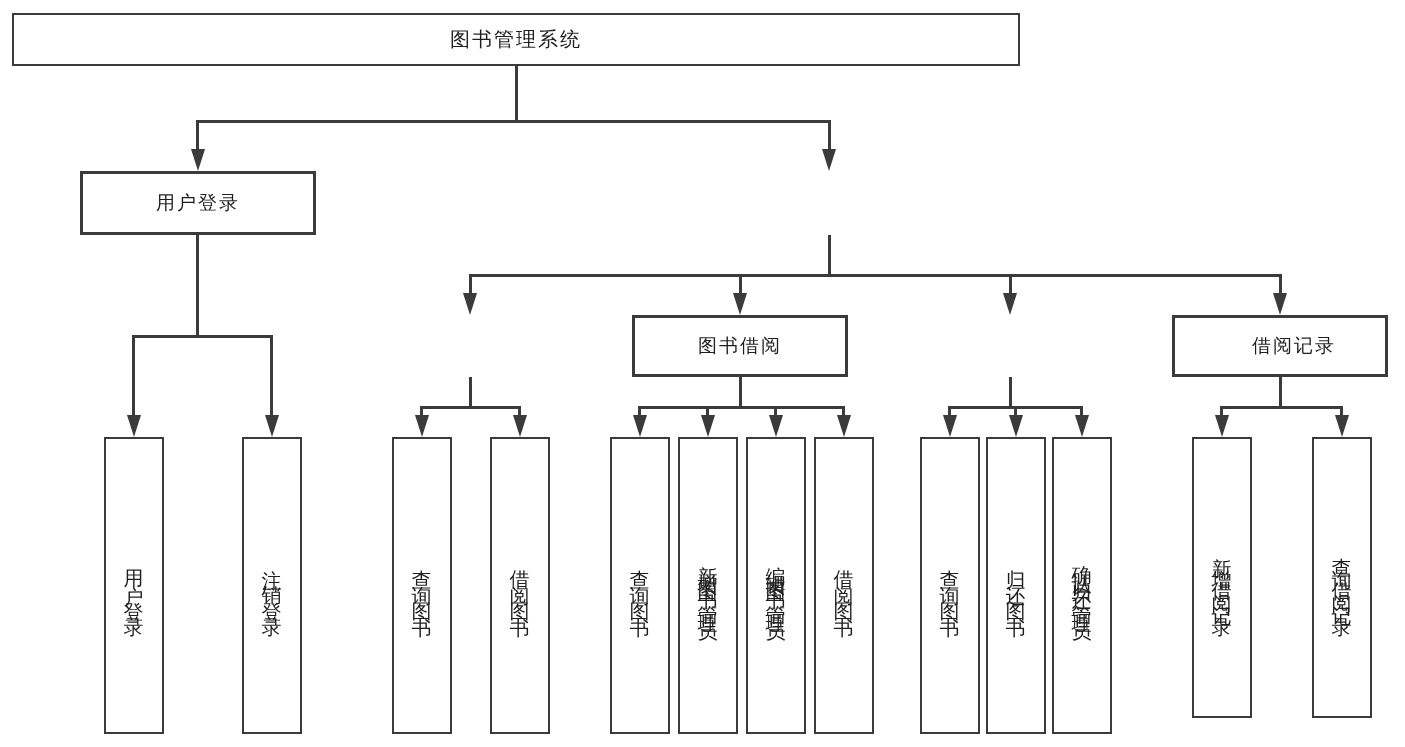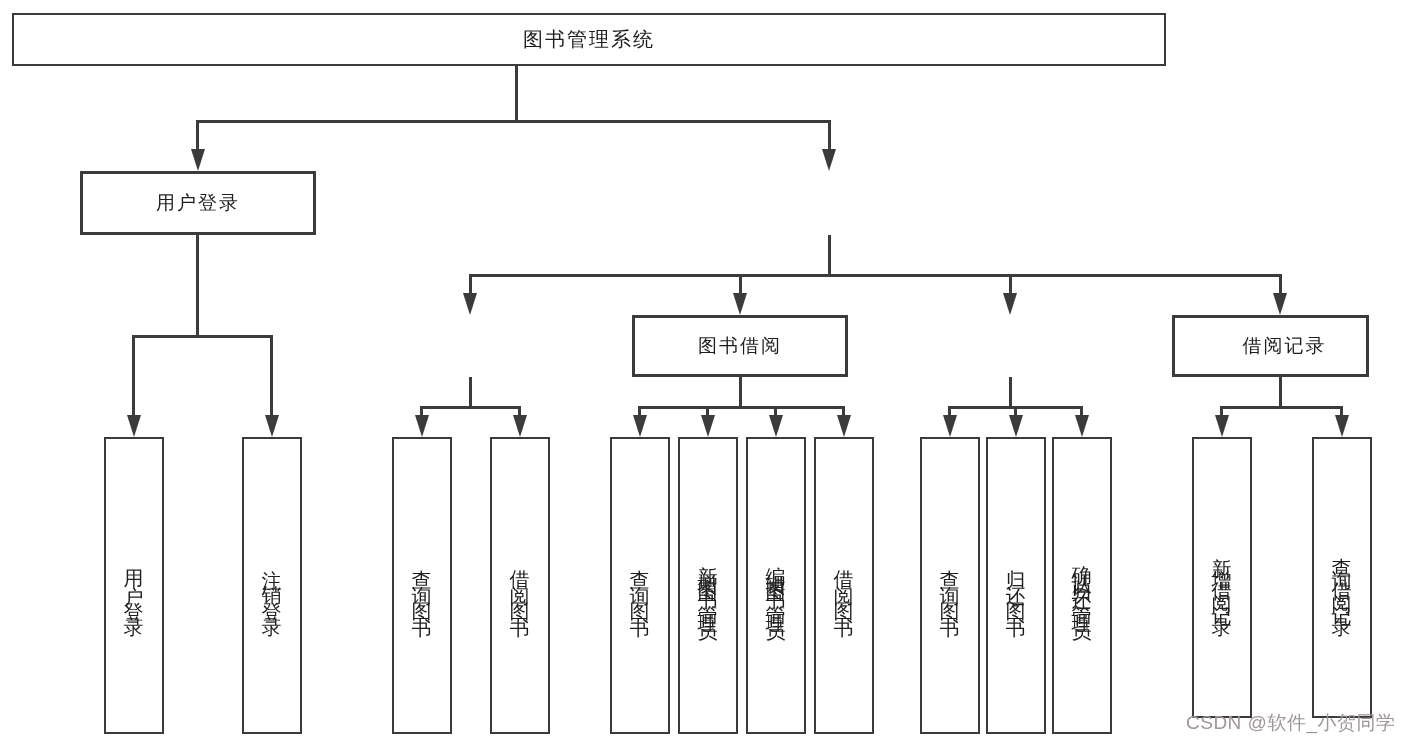--- a/index.html
+++ b/index.html
@@ -54,21 +54,21 @@
     color: #a09598;
     z-index: 10;
     white-space: nowrap;
   }
 </style>
 </head>
 <body>
 
 <div class="canvas">
 
-  <div class="node root" style="left:12px; top:13px; width:1154px; height:53px;">图书管理系统</div>
+  <div class="node root" style="left:12px; top:13px; width:1008px; height:53px;">图书管理系统</div>
 
   <div class="v" style="left:515px; top:66px; height:56px;"></div>
   <div class="h" style="left:197px; top:120px; width:634px;"></div>
   <div class="v" style="left:196px; top:120px; height:31px;"></div>
   <div class="arw" style="left:191px; top:149px;"></div>
   <div class="v" style="left:828px; top:120px; height:31px;"></div>
   <div class="arw" style="left:822px; top:149px;"></div>
 
   <div class="node lvl1" style="left:80px; top:171px; width:236px; height:64px;">用户登录</div>
 
@@ -84,21 +84,21 @@
   <div class="v" style="left:469px; top:274px; height:21px;"></div>
   <div class="arw" style="left:463px; top:293px;"></div>
   <div class="v" style="left:739px; top:274px; height:21px;"></div>
   <div class="arw" style="left:733px; top:293px;"></div>
   <div class="v" style="left:1009px; top:274px; height:21px;"></div>
   <div class="arw" style="left:1003px; top:293px;"></div>
   <div class="v" style="left:1279px; top:274px; height:21px;"></div>
   <div class="arw" style="left:1273px; top:293px;"></div>
 
   <div class="node lvl2" style="left:632px; top:315px; width:216px; height:62px;">图书借阅</div>
-  <div class="node lvl2" style="left:1172px; top:315px; width:197px; height:62px;padding-left:28px;">借阅记录</div>
+  <div class="node lvl2" style="left:1172px; top:315px; width:216px; height:62px;padding-left:28px;">借阅记录</div>
 
   <div class="v" style="left:469px; top:377px; height:32px;"></div>
   <div class="h" style="left:420px; top:406px; width:101px;"></div>
   <div class="v" style="left:420px; top:406px; height:11px;"></div>
   <div class="arw" style="left:415px; top:415px;"></div>
   <div class="v" style="left:518px; top:406px; height:11px;"></div>
   <div class="arw" style="left:513px; top:415px;"></div>
 
   <div class="v" style="left:739px; top:377px; height:32px;"></div>
   <div class="h" style="left:638px; top:406px; width:207px;"></div>
@@ -164,15 +164,14 @@
     <span class="vtext ls8">确认归还（管理员）</span>
   </div>
 
   <div class="node leaf" style="left:1192px; top:437px; width:60px; height:281px;">
     <span class="vtext ls12">新增借阅记录</span>
   </div>
   <div class="node leaf" style="left:1312px; top:437px; width:60px; height:281px;">
     <span class="vtext ls12">查询借阅记录</span>
   </div>
 
-  <div class="watermark">CSDN @软件_小贺同学</div>
 
 </div>
 
 </body></html>

